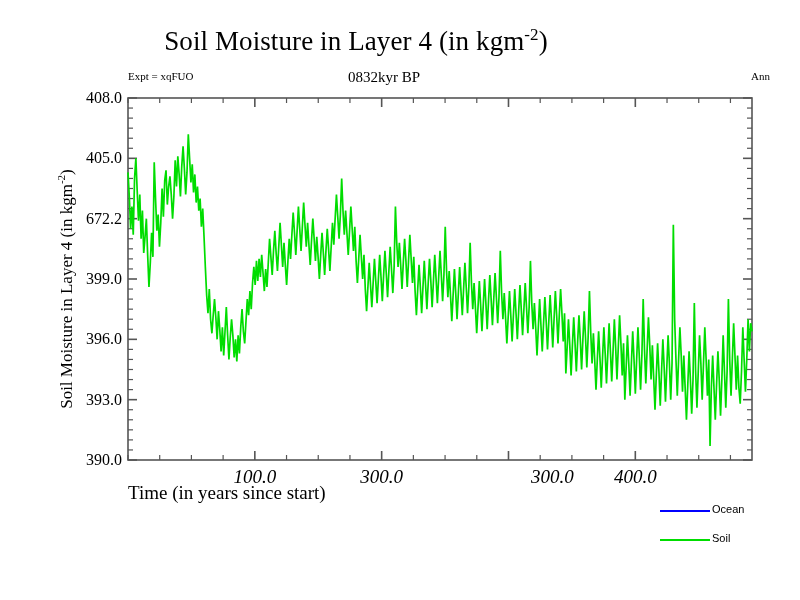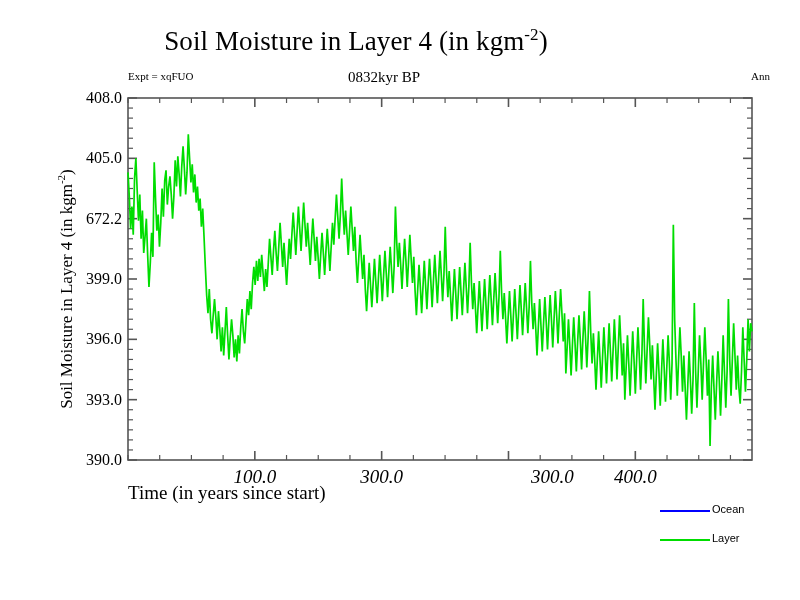--- a/index.html
+++ b/index.html
@@ -324,17 +324,17 @@
   <div id="xaxis-label">Time (in years since start)</div>
   <div id="yaxis-label">Soil Moisture in Layer 4 (in kgm<sup>-2</sup>)</div>
 
   <div id="legend">
       <div class="legend-row" style="top: 0px;">
         <div class="legend-swatch" style="background: rgb(0, 0, 255);"></div>
         <div class="legend-text">Ocean</div>
       </div>
       <div class="legend-row" style="top: 29px;">
         <div class="legend-swatch" style="background: rgb(0, 221, 0);"></div>
-        <div class="legend-text">Layer</div>
+        <div class="legend-text">Soil</div>
       </div>
     </div>
 
 </div>
 
 </body></html>

